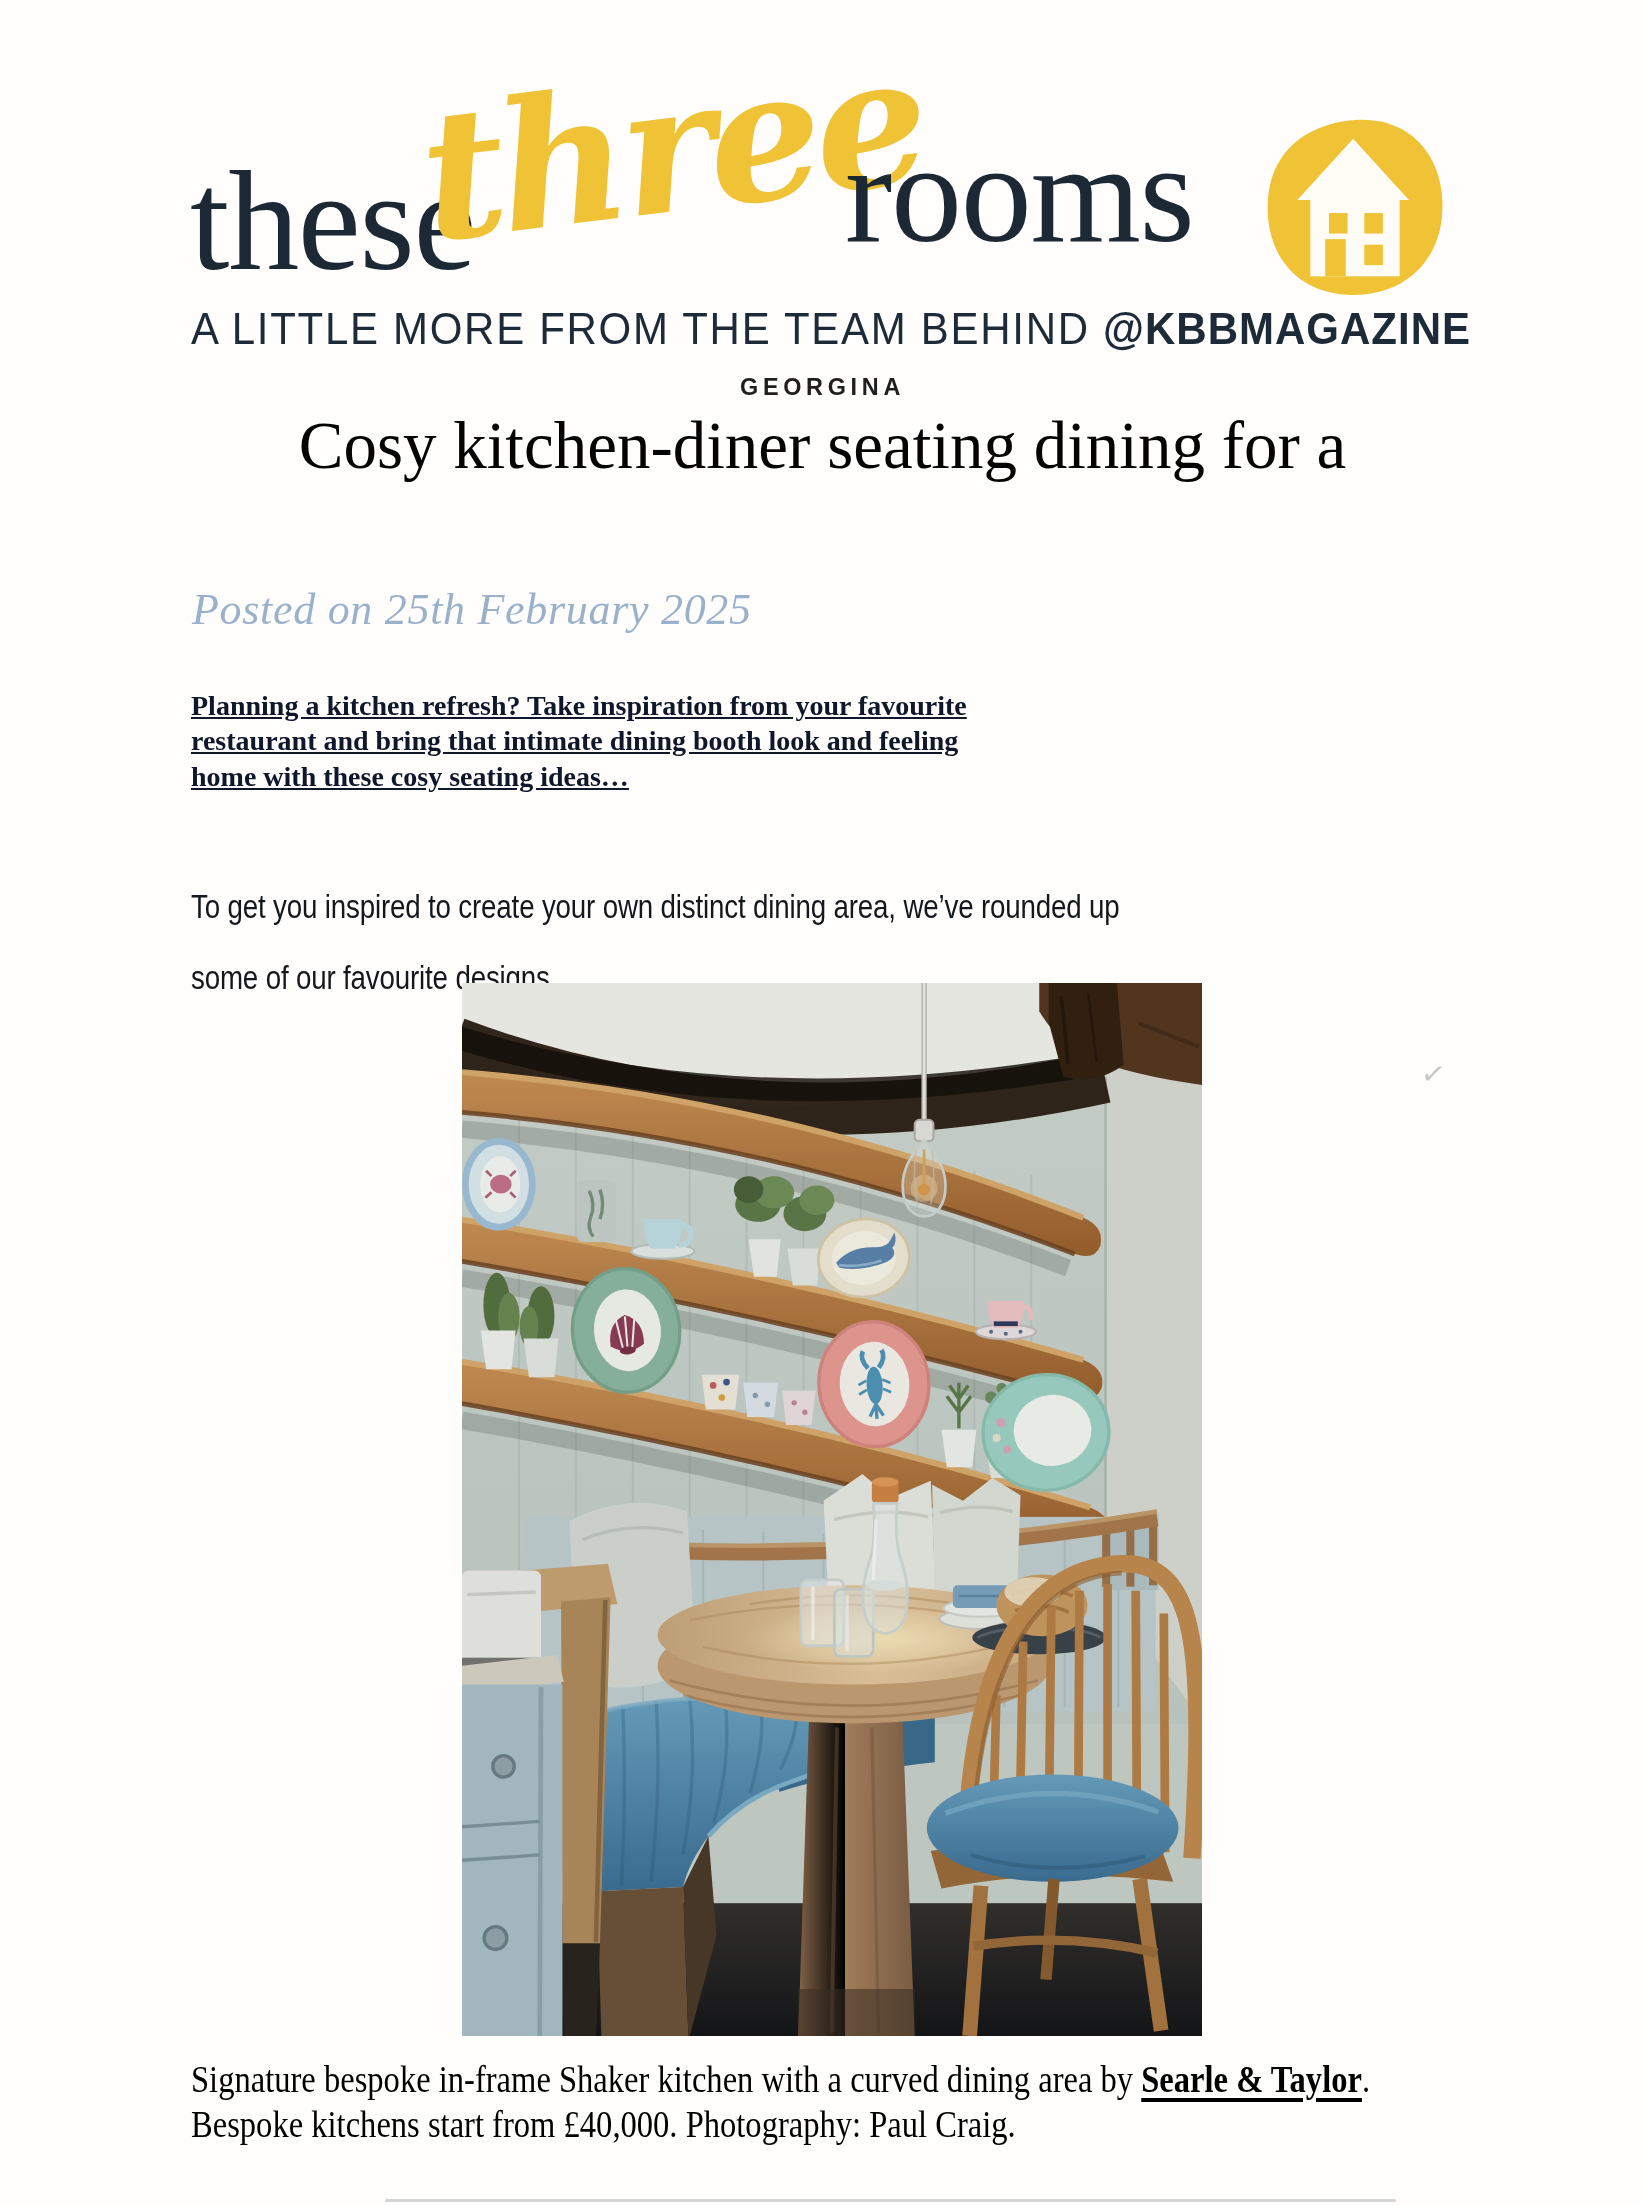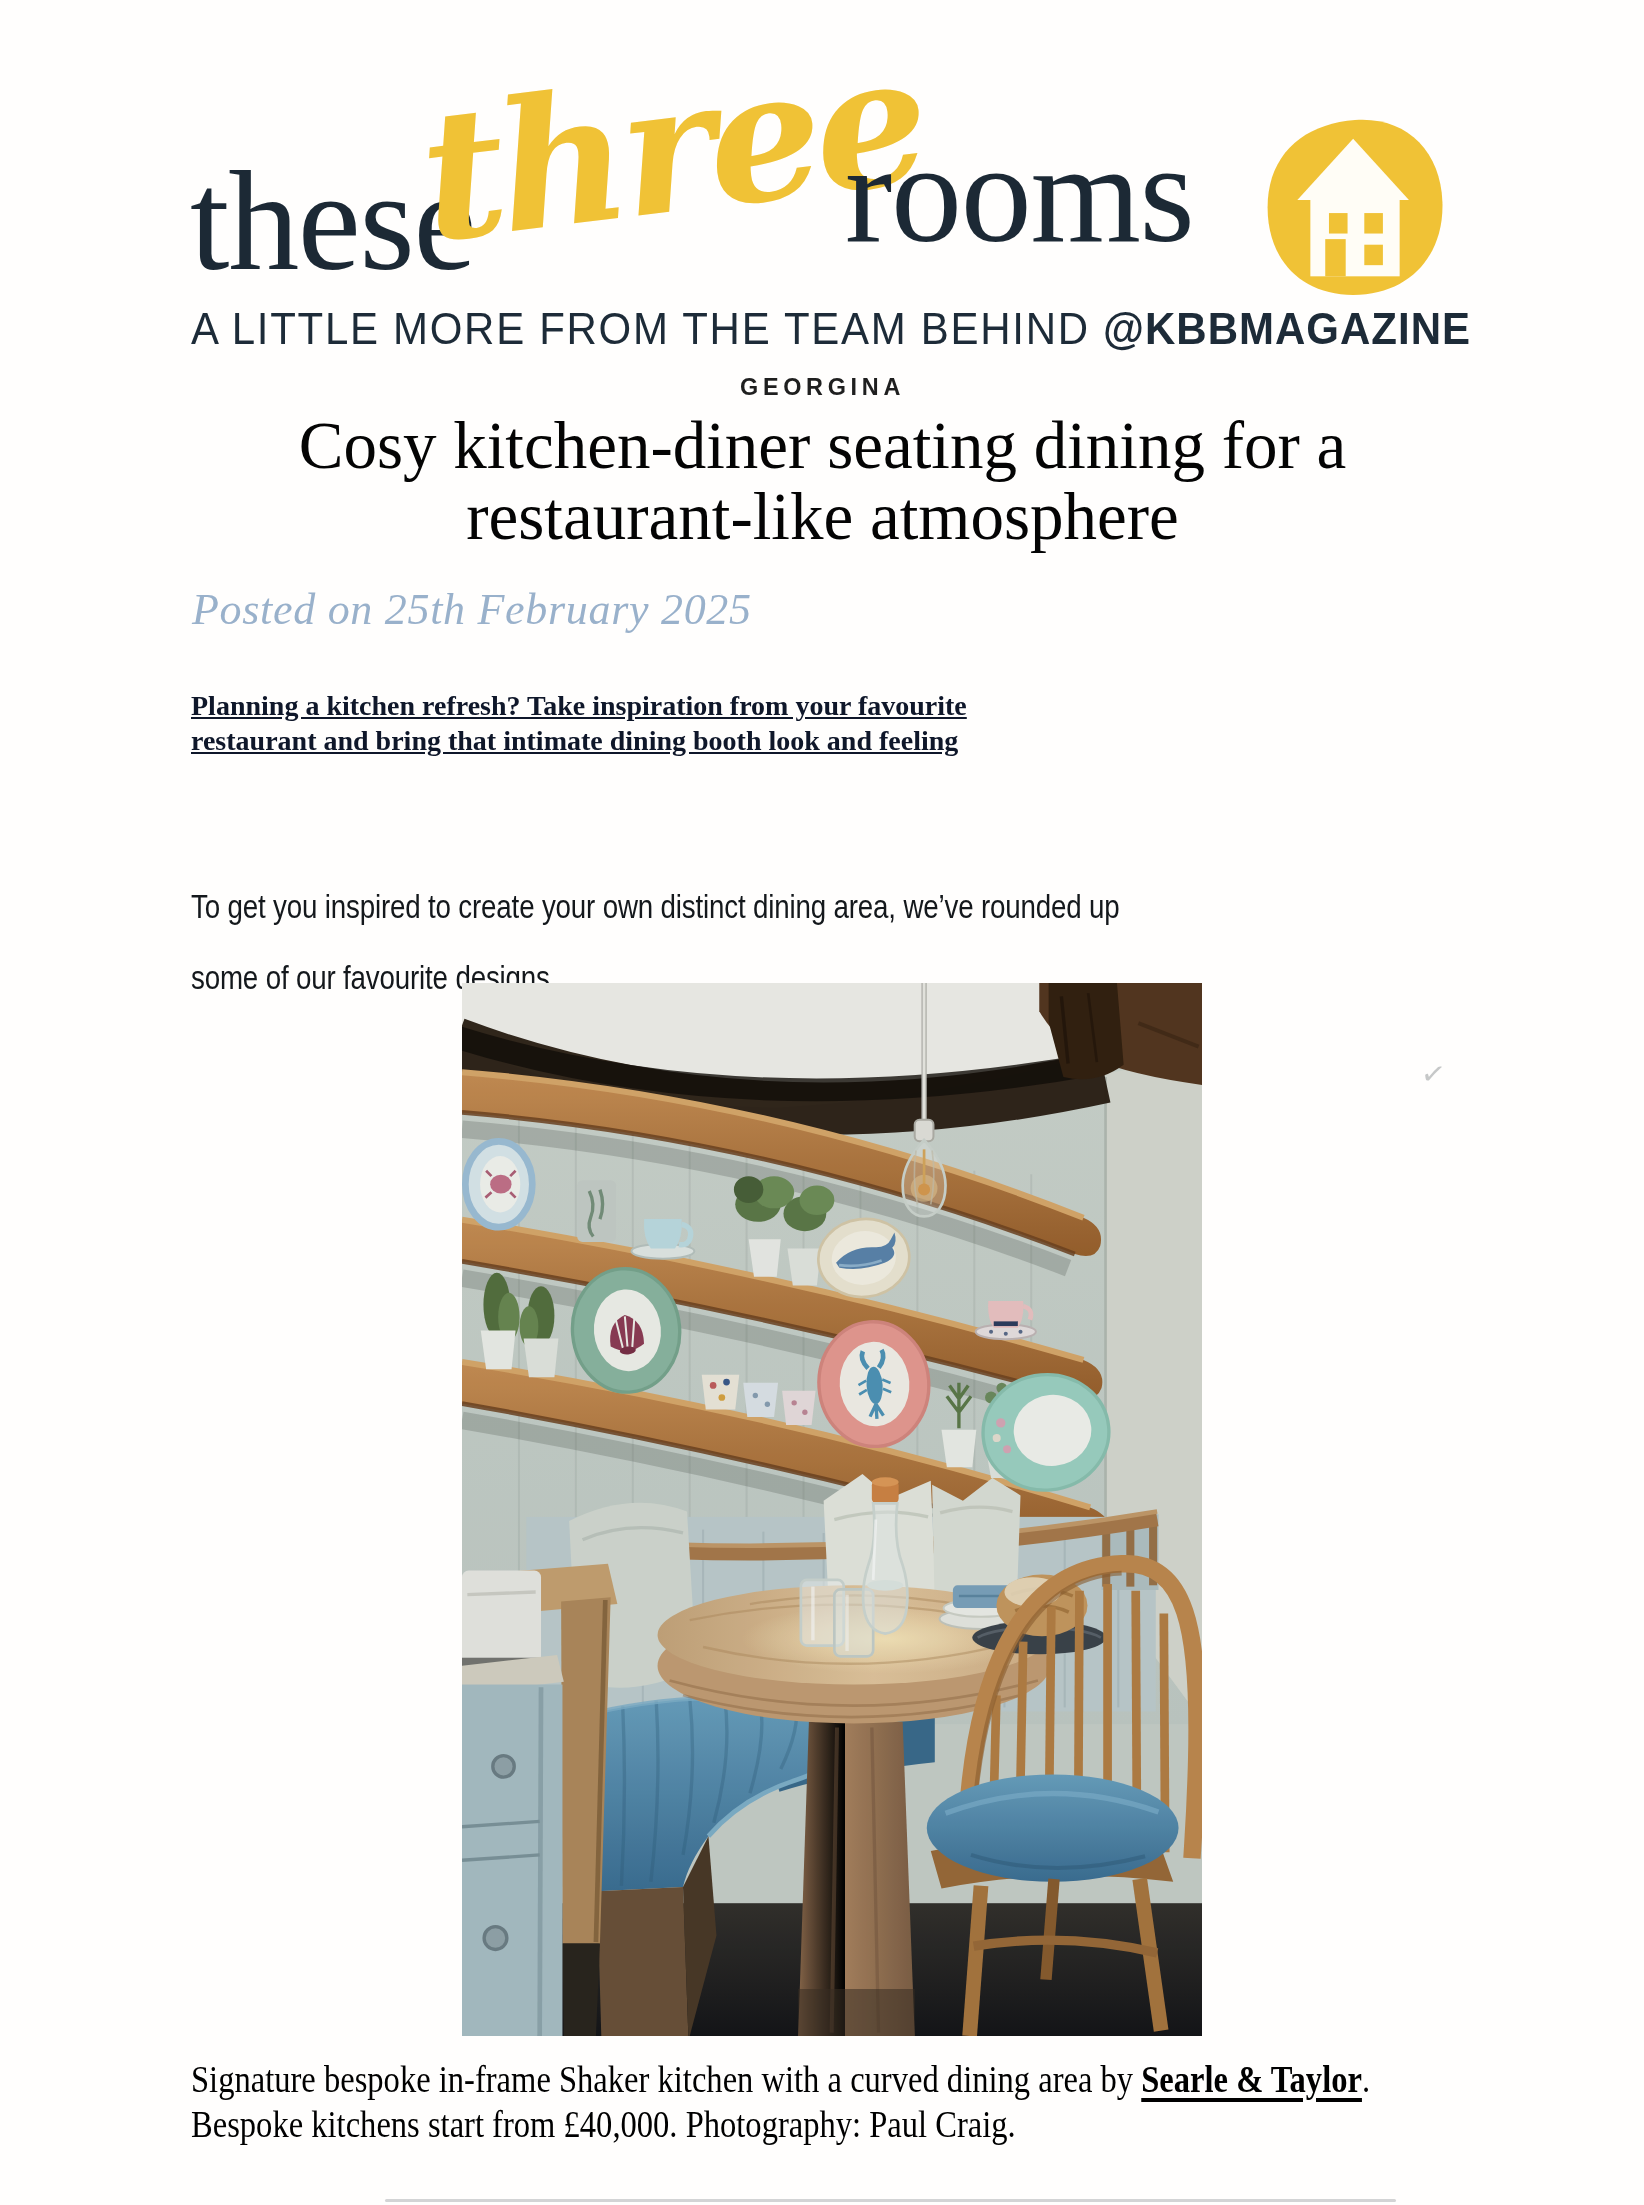--- a/index.html
+++ b/index.html
@@ -70,28 +70,28 @@
     </div>
     <div class="tagline">
       <span>A LITTLE MORE FROM THE TEAM BEHIND </span><b>@KBBMAGAZINE</b>
     </div>
   </header>
 
   <div class="author">GEORGINA</div>
 
   <h1 class="title">
     <span>Cosy kitchen-diner seating dining for a</span><br>
-    <span>restaurant-like atmosphere</span>
   </h1>
 
   <div class="posted">Posted on 25th February 2025</div>
 
   <div class="intro">
     <span>Planning a kitchen refresh? Take inspiration from your favourite</span>
     <span>restaurant and bring that intimate dining booth look and feeling</span>
+    <span>home with these cosy seating ideas…</span>
   </div>
 
   <div class="bodycopy">
     <span>To get you inspired to create your own distinct dining area, we’ve rounded up</span>
     <span>some of our favourite designs...</span>
   </div>
 
   <figure class="photo">
   <svg viewBox="0 0 1105 1570" preserveAspectRatio="none">
     <defs>

